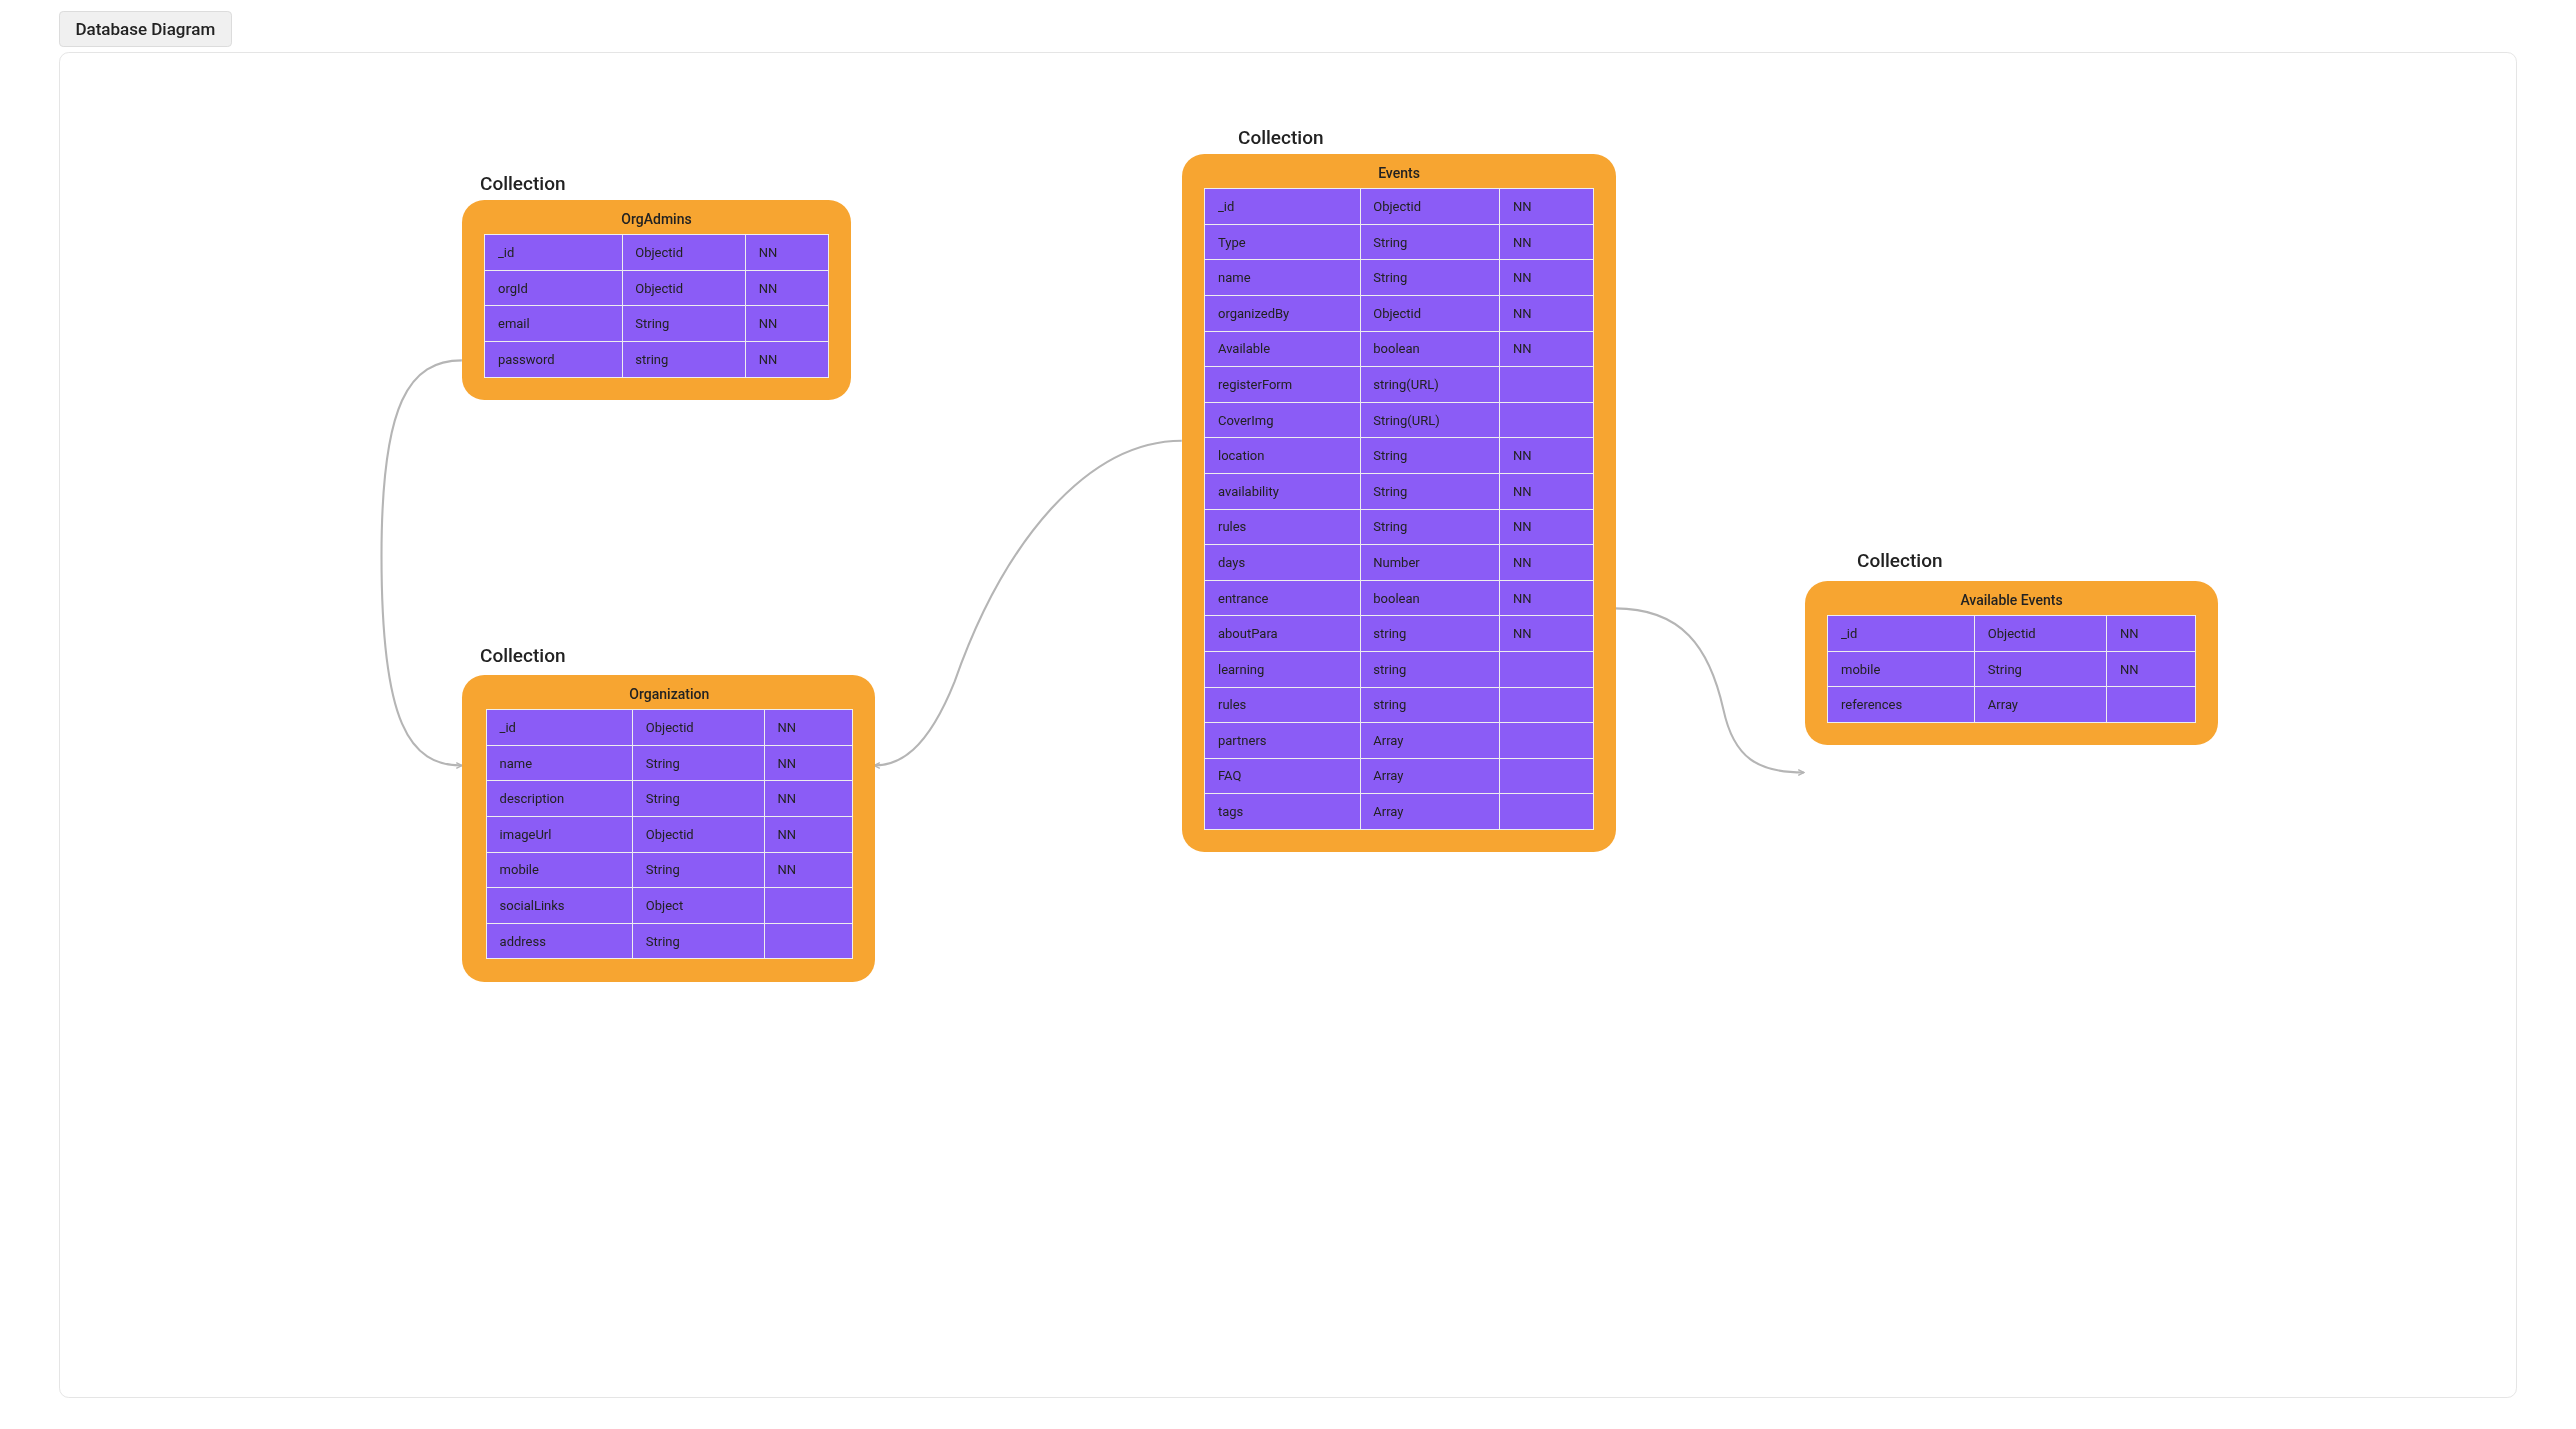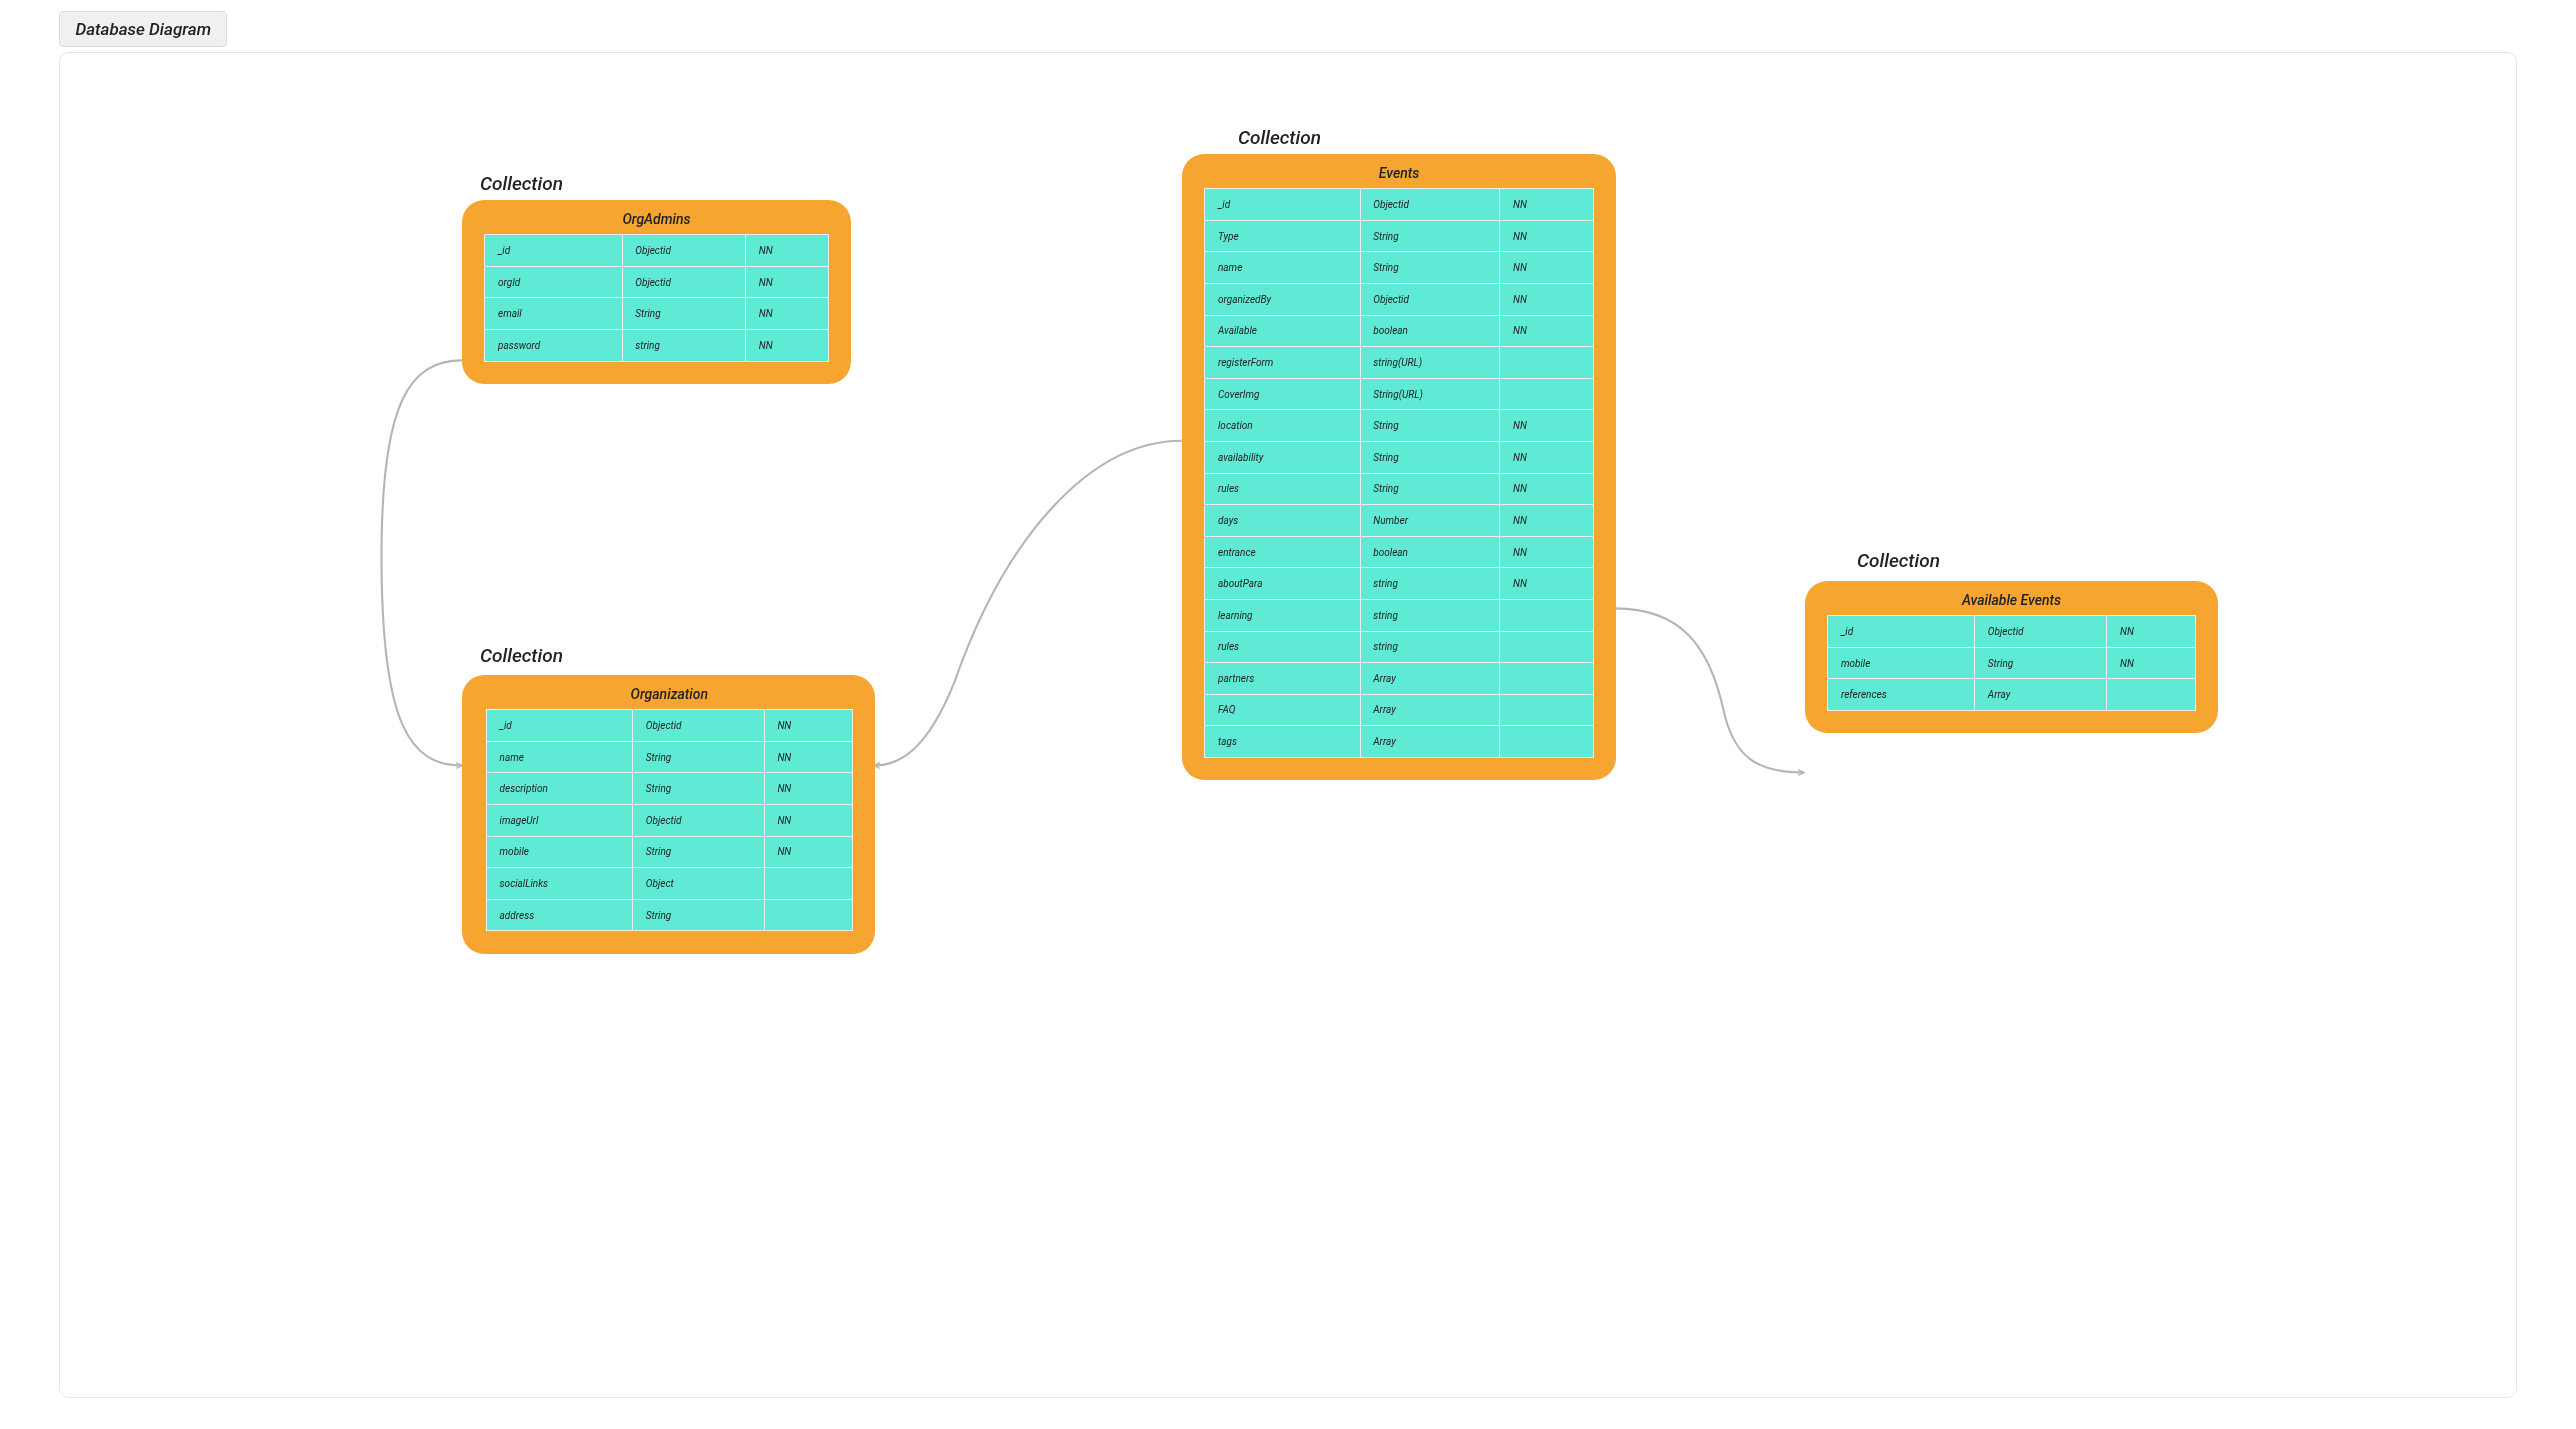--- a/index.html
+++ b/index.html
@@ -8,21 +8,20 @@
     padding: 0;
     background: #ffffff;
     font-family: -apple-system, BlinkMacSystemFont, "Segoe UI", Roboto, Helvetica, Arial, sans-serif;
     font-size: 9px;
     color: #111;
   }
   .page {
     width: 2576px;
     height: 1429px;
     position: relative;
-    font-style: italic;
   }
   .tab {
     position: absolute;
     left: 59px;
     top: 10.5px;
     background: #f0f0f0;
     border: 0.7px solid #dcdcdc;
     border-radius: 4.2px;
     padding: 7px 15.4px;
     font-size: 17px;
@@ -57,22 +56,22 @@
   .card-title {
     text-align: center;
     font-size: 14px;
     font-weight: 500;
     color: #222;
     padding: 11.2px 0 7px 0;
   }
   table.fields {
     width: 100%;
     border-collapse: collapse;
-    background: #5eead4;
-    font-size: 10px;
+    background: #8b5cf6;
+    font-size: 13px;
     color: #222;
     table-layout: fixed;
   }
   table.fields td {
     border: 0.7px solid #eeeeee;
     padding: 9.8px 12.6px;
     vertical-align: middle;
     overflow: hidden;
     text-overflow: ellipsis;
     white-space: nowrap;

